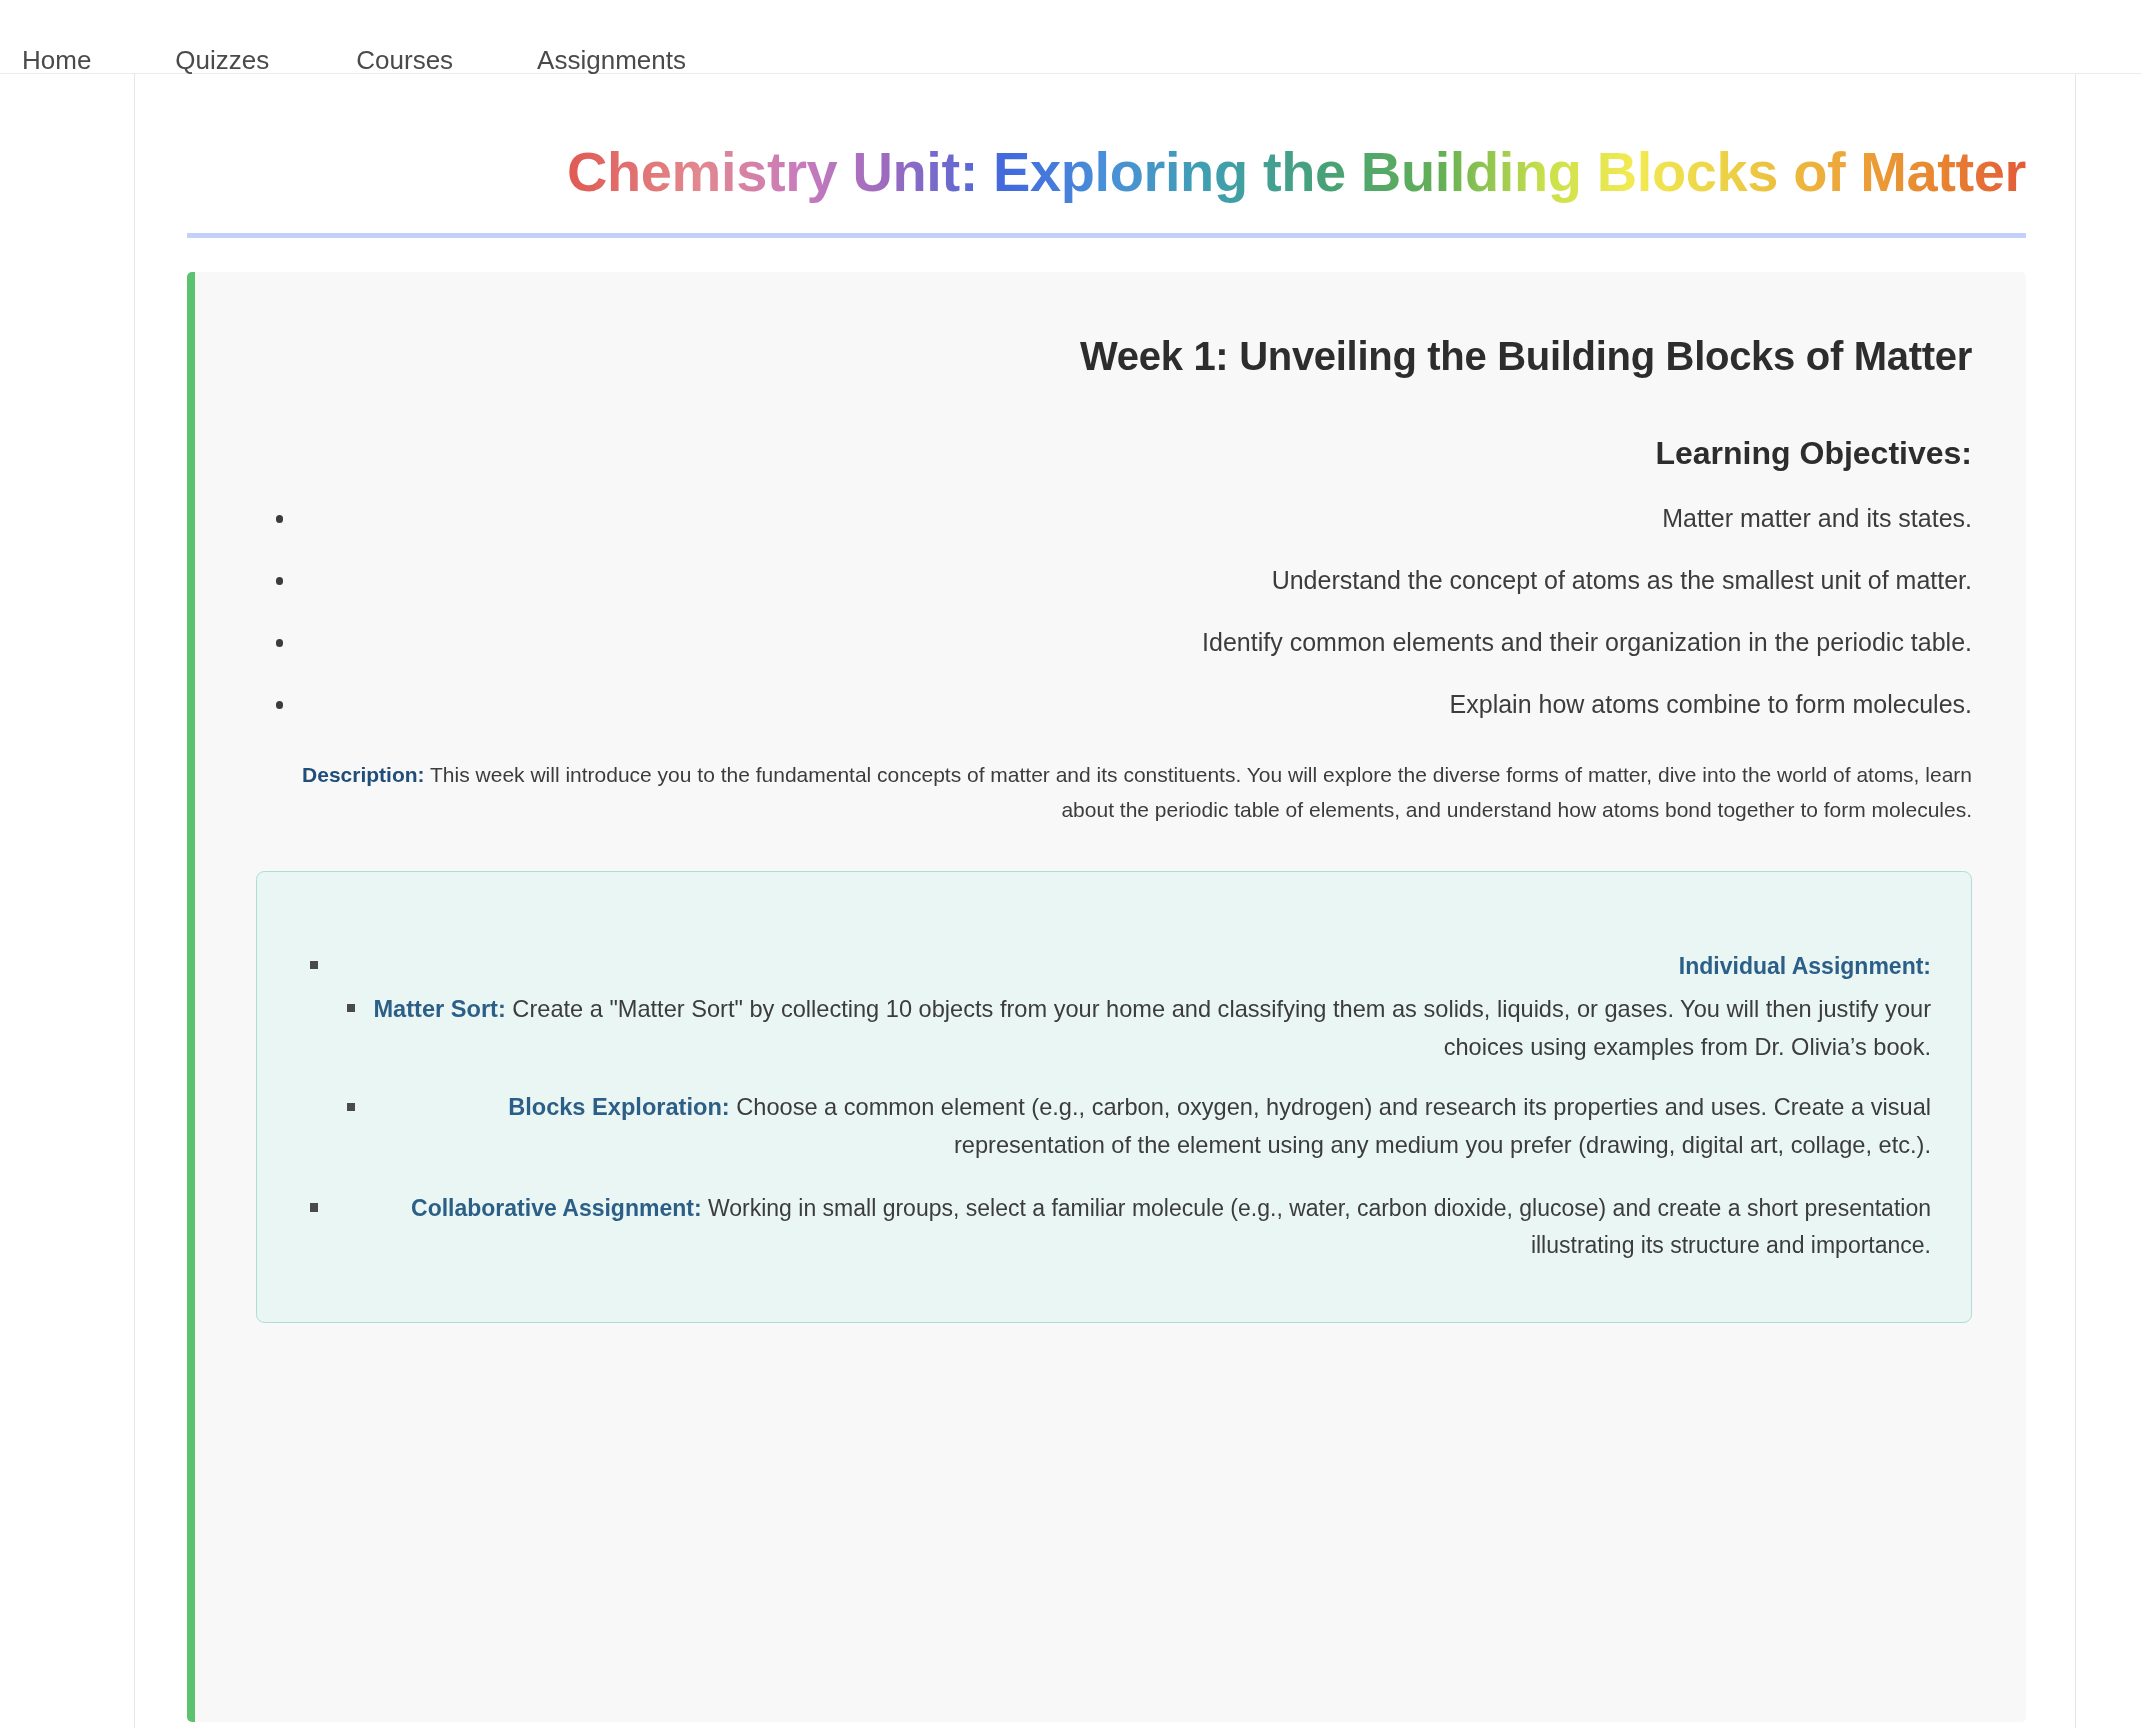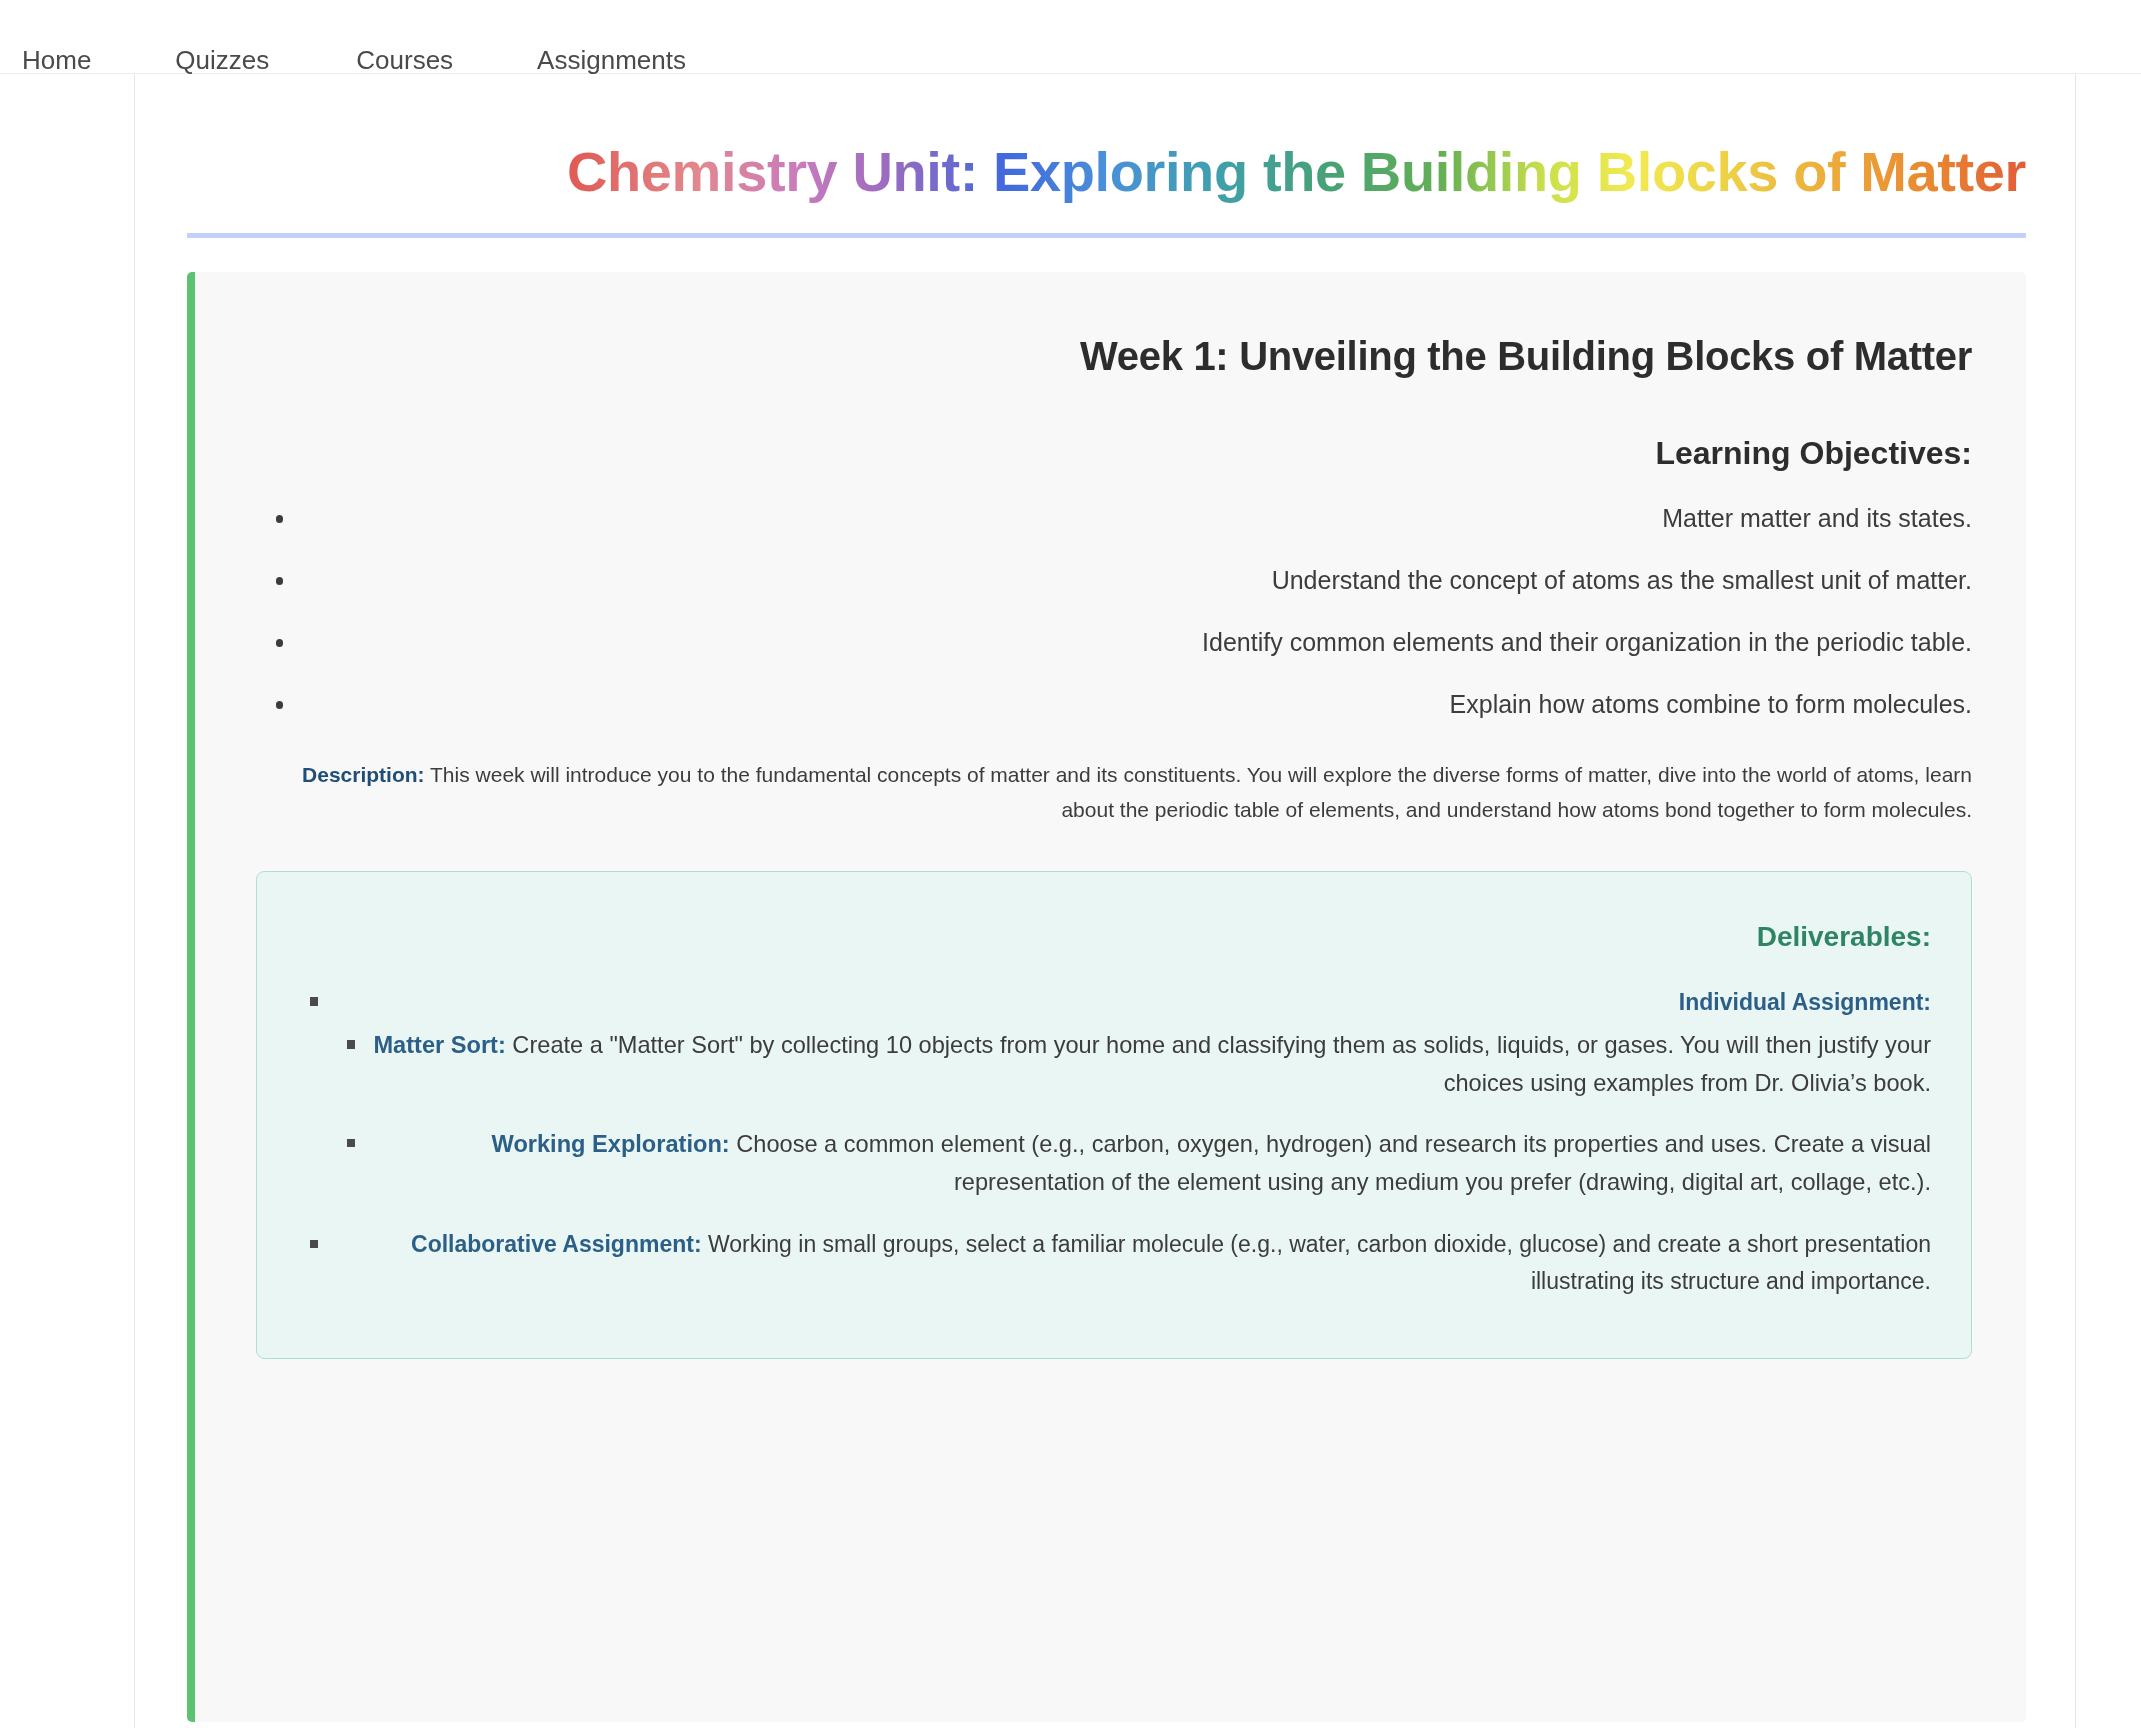--- a/index.html
+++ b/index.html
@@ -265,28 +265,27 @@
         <ul class="objectives">
           <li>Matter matter and its states.</li>
           <li>Understand the concept of atoms as the smallest unit of matter.</li>
           <li>Identify common elements and their organization in the periodic table.</li>
           <li>Explain how atoms combine to form molecules.</li>
         </ul>
 
         <p class="description"><span class="lbl-description">Description:</span><span> This week will introduce you to the fundamental concepts of matter and its constituents. You will explore the diverse forms of matter, dive into the world of atoms, learn about the periodic table of elements, and understand how atoms bond together to form molecules.</span></p>
 
         <div class="deliverables-box">
-          <h4 class="deliverables-title">Deliverables:</h4>
 
           <ul class="dl-list">
             <li>
               <span class="lbl-strong">Individual Assignment:</span>
               <ul class="dl-sub">
                 <li><span class="lbl-strong">Matter Sort:</span><span> Create a "Matter Sort" by collecting 10 objects from your home and classifying them as solids, liquids, or gases. You will then justify your choices using examples from Dr. Olivia’s book.</span></li>
-                <li><span class="lbl-strong">Working Exploration:</span><span> Choose a common element (e.g., carbon, oxygen, hydrogen) and research its properties and uses. Create a visual representation of the element using any medium you prefer (drawing, digital art, collage, etc.).</span></li>
+                <li><span class="lbl-strong">Blocks Exploration:</span><span> Choose a common element (e.g., carbon, oxygen, hydrogen) and research its properties and uses. Create a visual representation of the element using any medium you prefer (drawing, digital art, collage, etc.).</span></li>
               </ul>
             </li>
             <li class="collab-item"><span class="lbl-strong">Collaborative Assignment:</span><span> Working in small groups, select a familiar molecule (e.g., water, carbon dioxide, glucose) and create a short presentation illustrating its structure and importance.</span></li>
           </ul>
         </div>
 
       </div>
 
     </div>
   </div>

